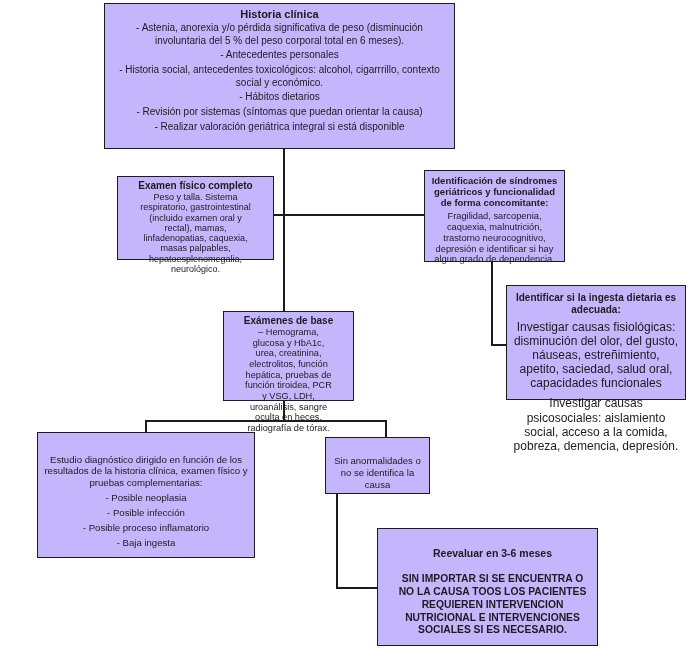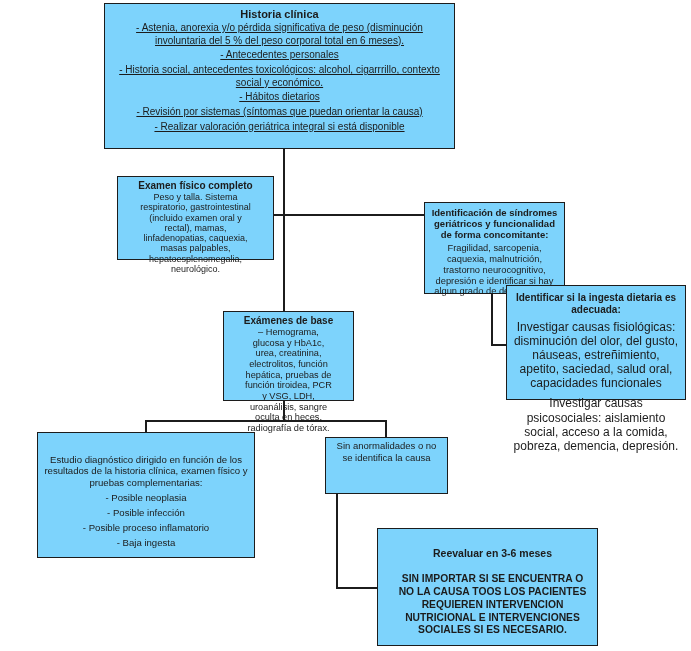--- a/index.html
+++ b/index.html
@@ -13,57 +13,57 @@
     height: 651px;
     background: var(--bg, #ffffff);
     font-family: "Liberation Sans", sans-serif;
     color: var(--ink, #1c1c1c);
     overflow: hidden;
   }
   .box {
     position: absolute;
     box-sizing: border-box;
     border: 1.5px solid var(--ink, #1c1c1c);
-    background: #7dd3fc;
+    background: #c4b5fd;
     text-align: center;
   }
   .line {
     position: absolute;
     background: var(--ink, #1c1c1c);
   }
   .box-title {
     font-weight: bold;
   }
   
   .historia { left:104px; top:3px; width:351px; height:146px; padding:4px 6px; }
   .historia .box-title { font-size:11px; margin-bottom:2px; }
-  .historia .item { font-size:10px; line-height:1.27; margin-bottom:2px;text-decoration:underline; }
+  .historia .item { font-size:10px; line-height:1.27; margin-bottom:2px; }
   
   .examen { left:117px; top:176px; width:157px; height:84px; padding:3px 20px; }
   .examen .box-title { font-size:10px; margin-bottom:1px; }
   .examen .body { font-size:9px; line-height:1.14; }
   
-  .sindromes { left:424px; top:170px; width:141px; height:92px; padding:4px 3px;margin-top:32px; }
+  .sindromes { left:424px; top:170px; width:141px; height:92px; padding:4px 3px; }
   .sindromes .box-title { font-size:9.5px; line-height:1.18; margin-bottom:2px; }
   .sindromes .body { font-size:9.3px; line-height:1.18; }
   
   .ingesta { left:506px; top:285px; width:180px; height:115px; padding:6px 4px; }
   .ingesta .box-title { font-size:10px; line-height:1.18; margin-bottom:4px; }
   .ingesta .para { font-size:12px; line-height:1.18; margin-bottom:6px; }
   
   .examenes-base { left:223px; top:311px; width:131px; height:90px; padding:3px 18px; }
   .examenes-base .box-title { font-size:10px; margin-bottom:1px; }
   .examenes-base .body { font-size:9.2px; line-height:1.16; }
   
   .estudio { left:37px; top:432px; width:218px; height:126px; padding:21px 4px; }
   .estudio .intro { font-size:9.6px; line-height:1.18; margin-bottom:4px; }
   .estudio .item { font-size:9.6px; line-height:1.15; margin-bottom:4px; }
   
-  .sin-anormalidades { left:325px; top:437px; width:123px; height:57px;
-    display:flex; align-items:flex-start; justify-content:center; padding:2px 8px; }
+  .sin-anormalidades { left:325px; top:437px; width:105px; height:57px;
+    display:flex; align-items:flex-end; justify-content:center; padding:2px 8px; }
   .sin-anormalidades .body { font-size:9.5px; line-height:1.25; }
   
   .reevaluar { left:377px; top:528px; width:221px; height:118px; padding:18px 6px 4px 16px; }
   .reevaluar .box-title { font-size:10.5px; margin-bottom:14px; }
   .reevaluar .body { font-size:10.3px; font-weight:bold; line-height:1.25; }
 </style>
 </head>
 <body>
 
 <div class="canvas">

